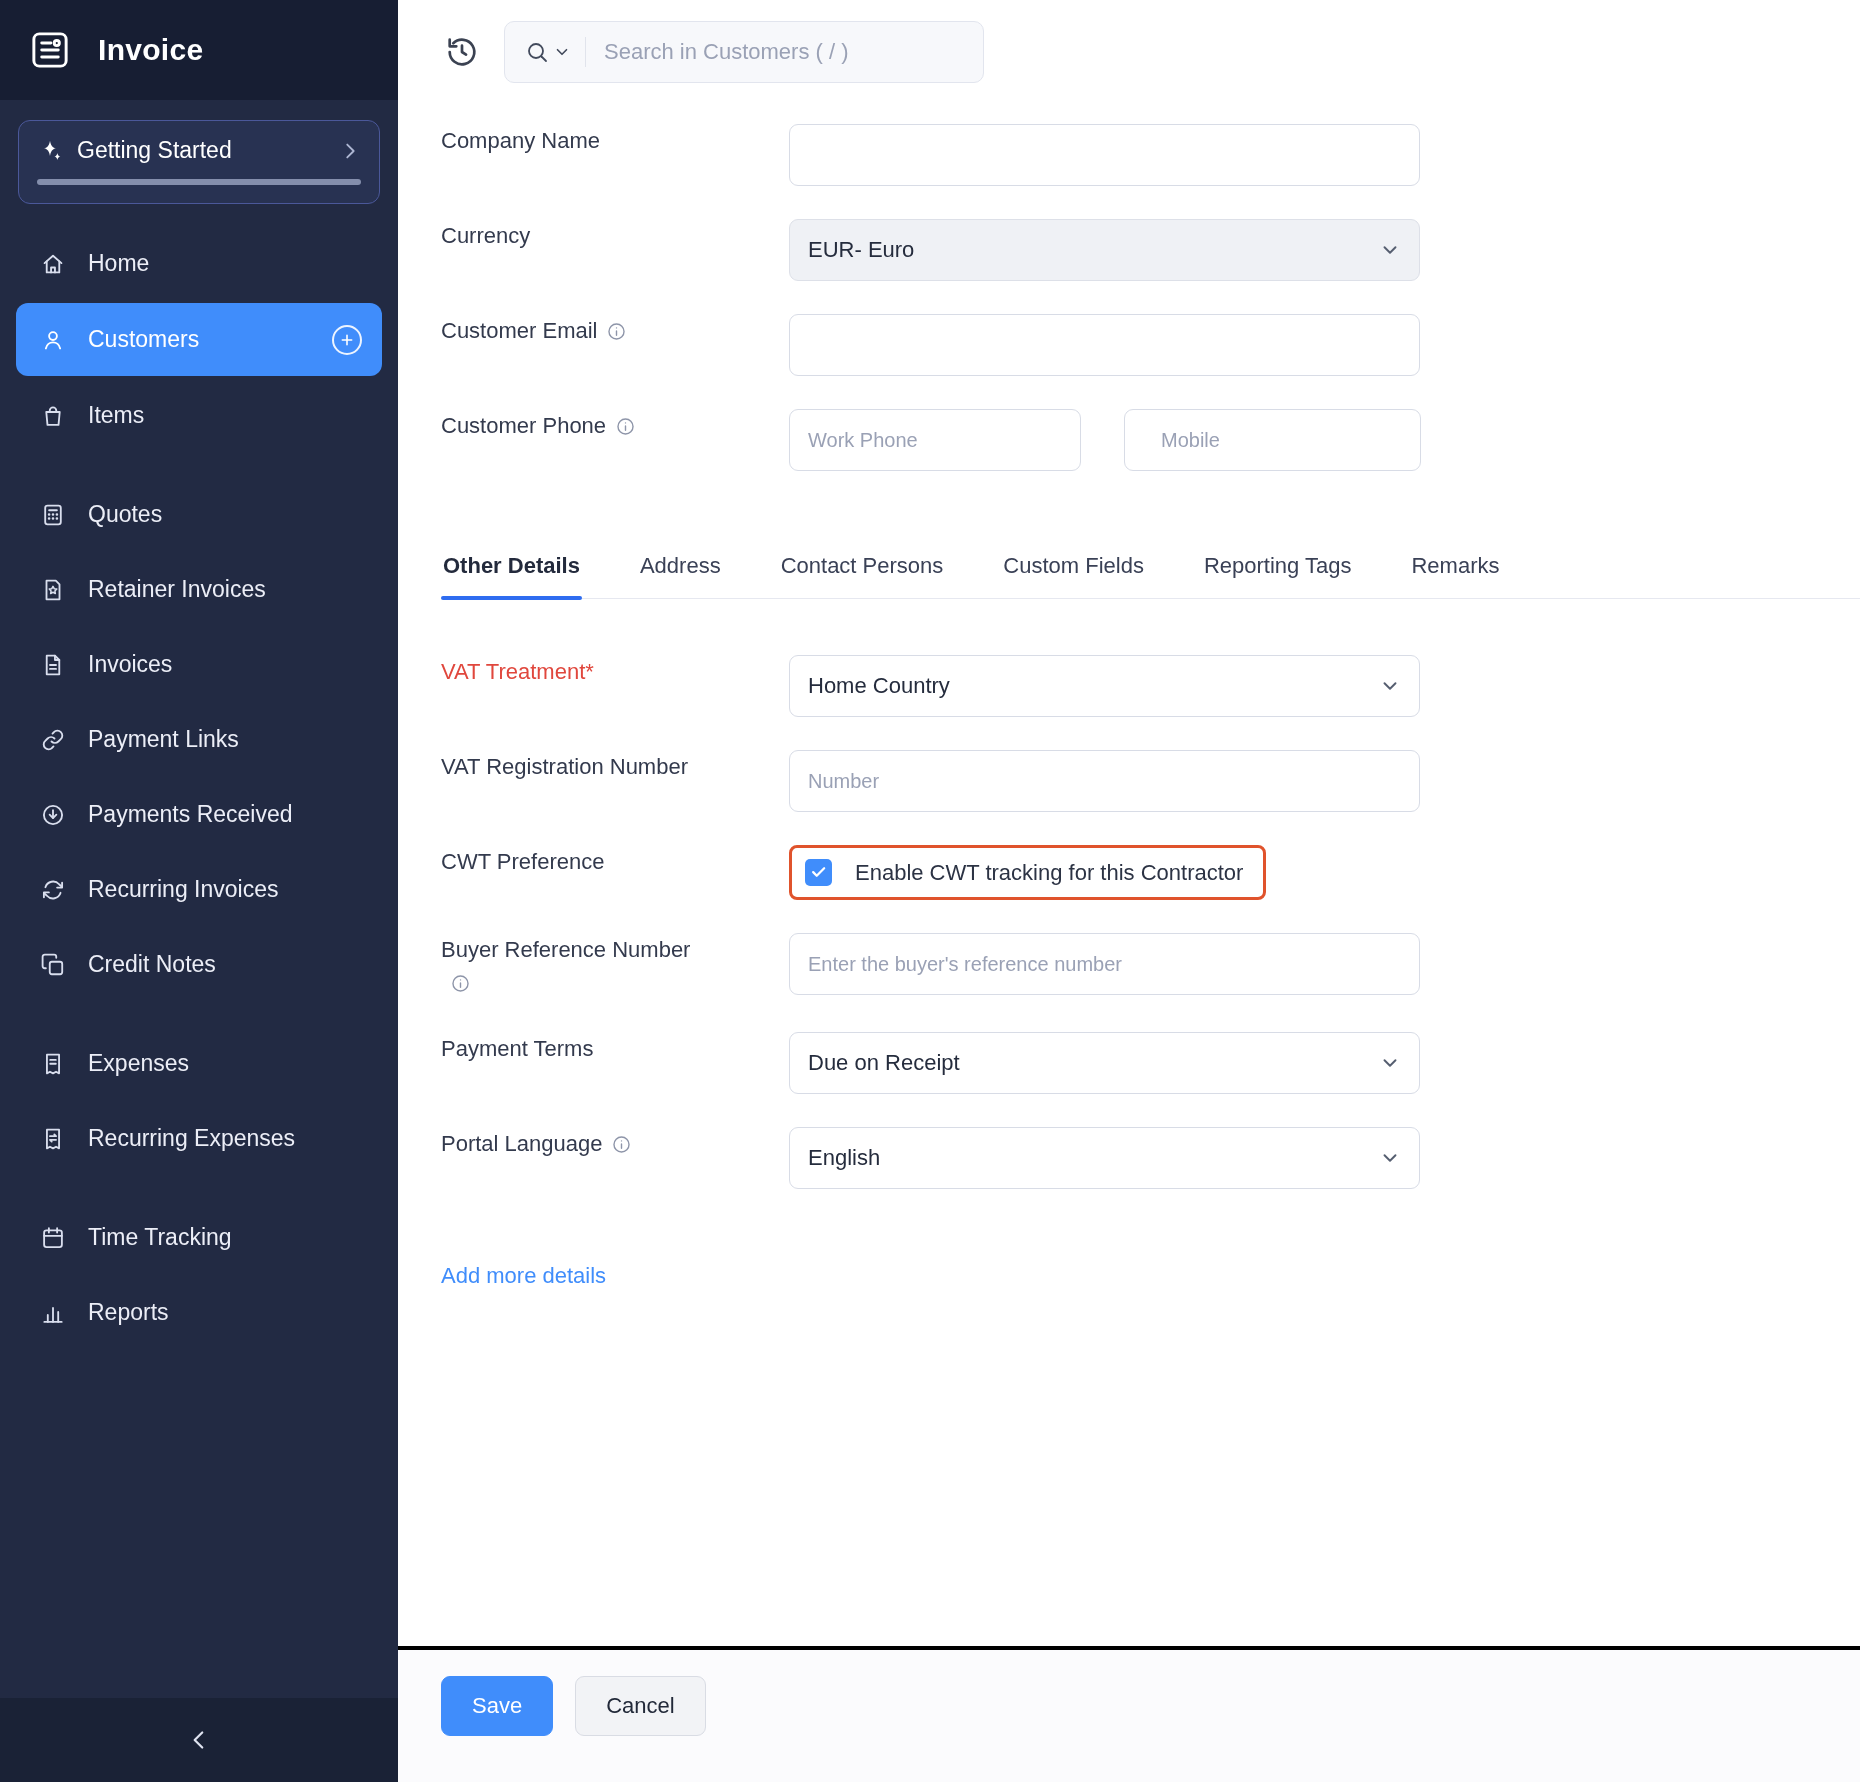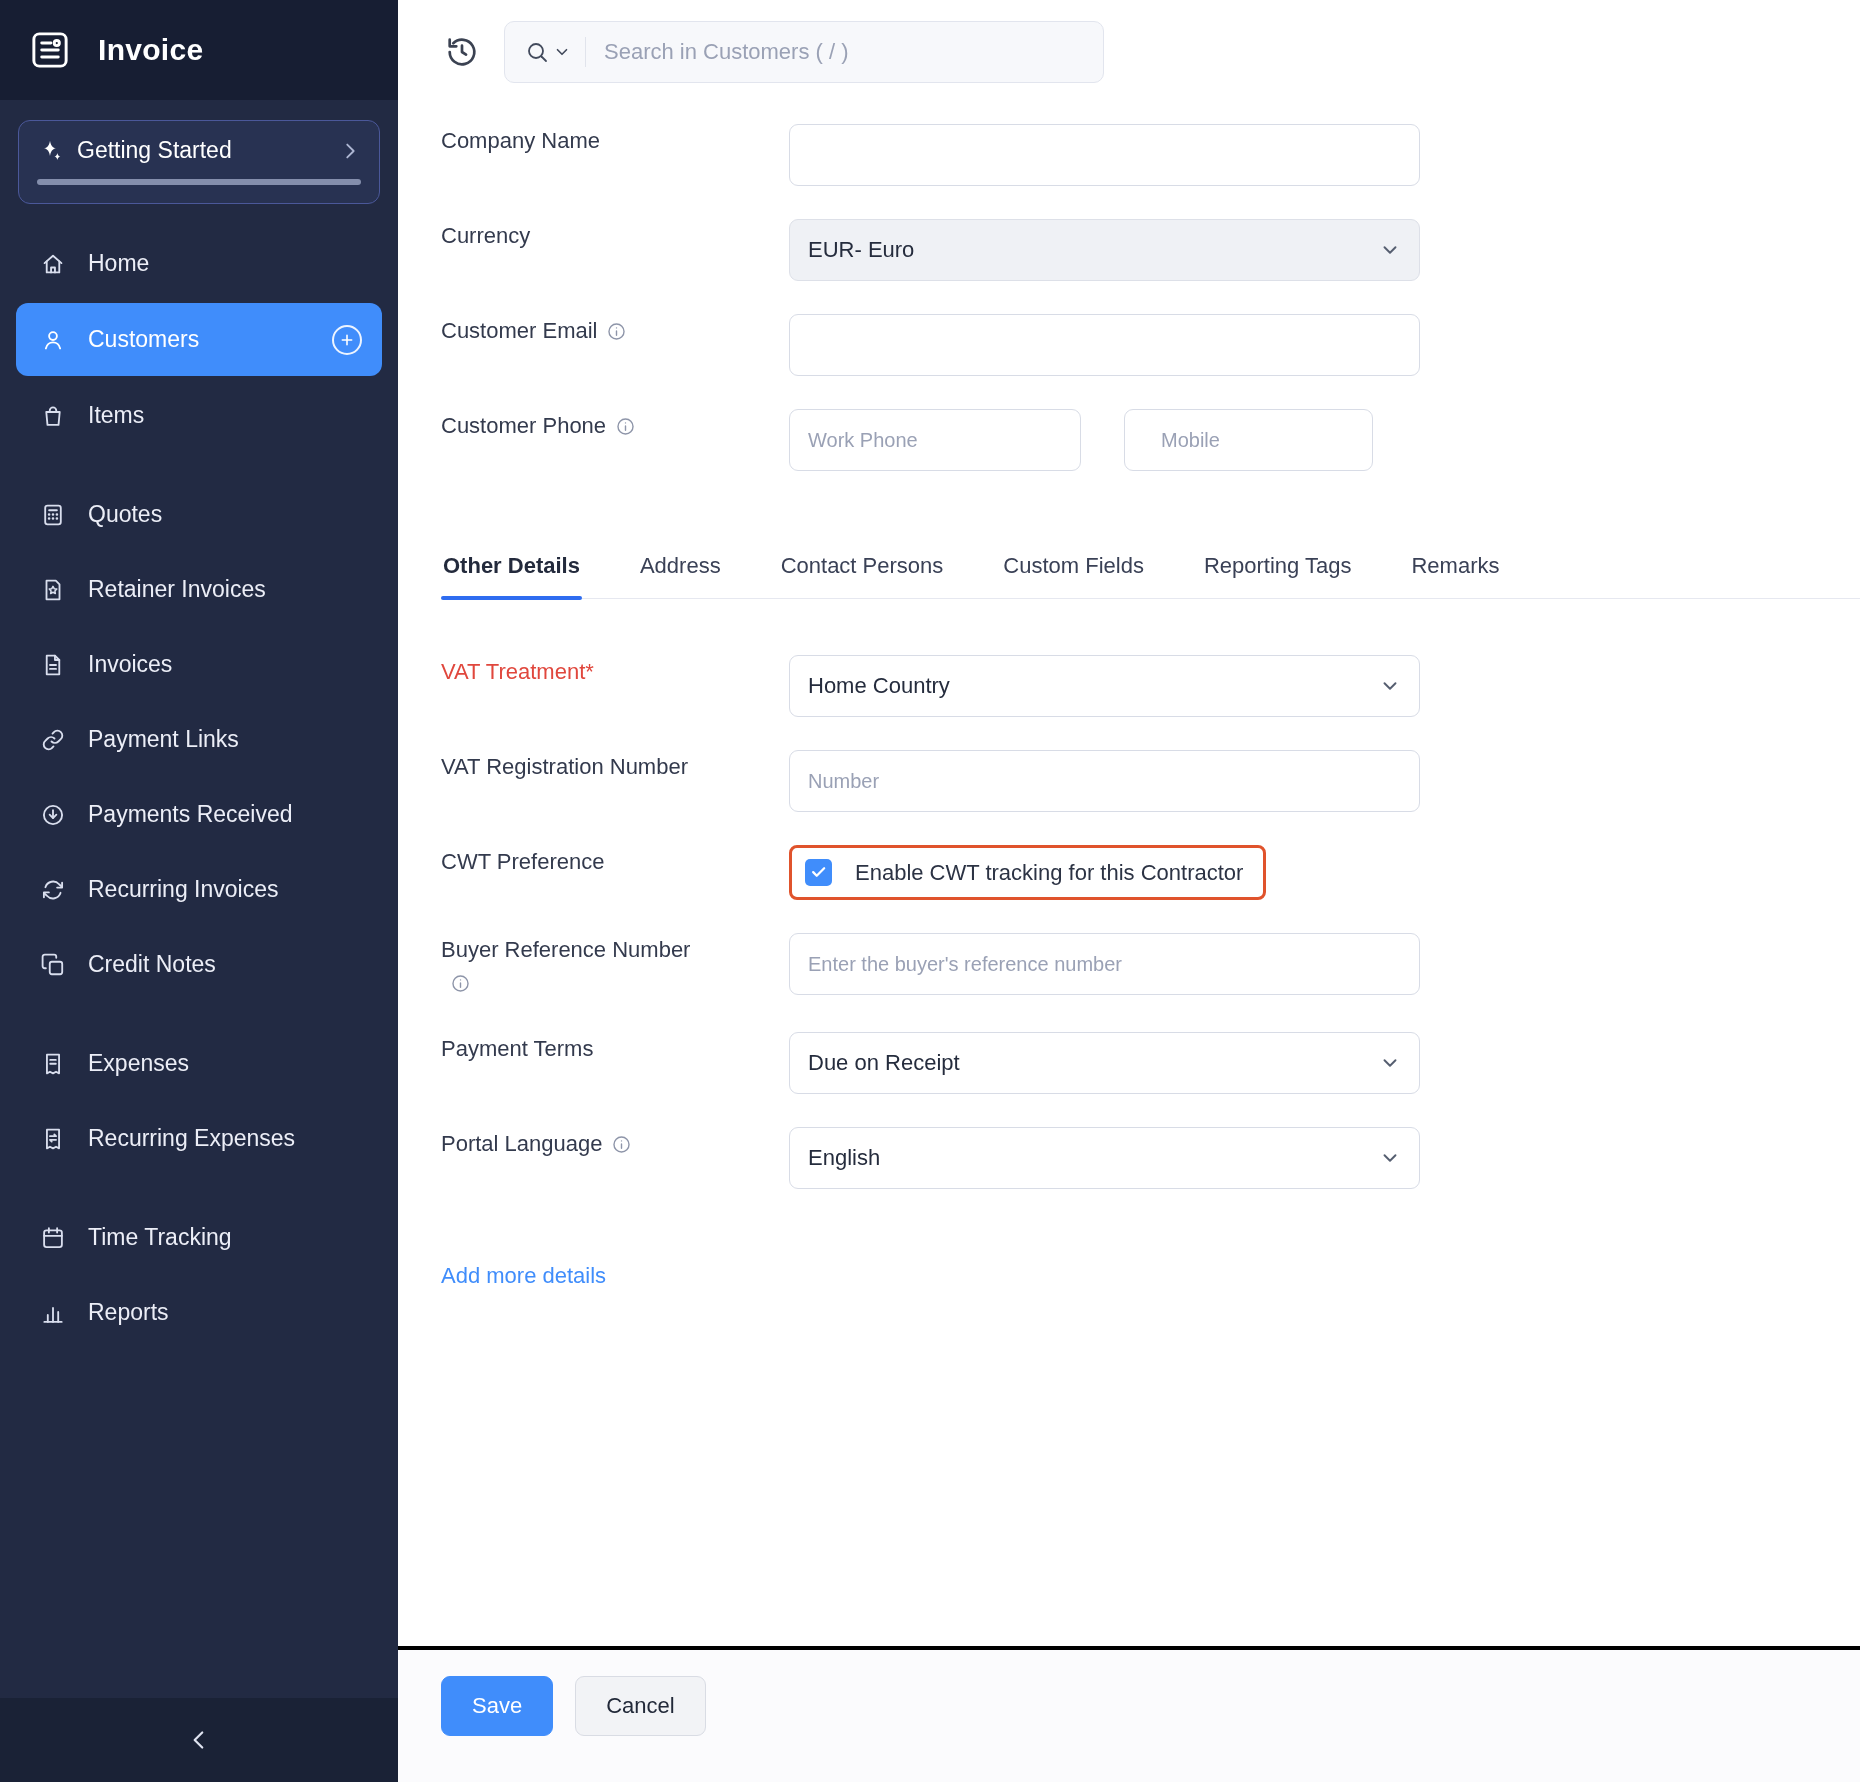--- a/index.html
+++ b/index.html
@@ -29,39 +29,39 @@
   .nicon{width:26px;height:26px;color:#d9deee;flex-shrink:0;}
   .nav-item.active{background:#408dfb;border-radius:12px;margin:2px 16px;padding:0 20px 0 24px;height:73px;color:#fff;}
   .nav-item.active .nicon{color:#fff;}
   .plus-btn{margin-left:auto;width:30px;height:30px;border:2px solid rgba(255,255,255,.9);border-radius:50%;display:flex;align-items:center;justify-content:center;color:#fff;box-sizing:border-box;}
   .collapse-bar{margin-top:auto;height:84px;min-height:84px;background:#1a2236;display:flex;align-items:center;justify-content:center;cursor:pointer;color:#dfe3f0;}
 
   
   .main{flex:1;display:flex;flex-direction:column;background:#fff;min-width:0;}
   .topbar{height:104px;min-height:104px;display:flex;align-items:center;padding-left:46px;gap:24px;}
   .history-btn{width:36px;height:36px;color:#3b4252;background:none;border:none;padding:0;cursor:pointer;}
-  .searchbox{width:600px;height:62px;background:#f7f8fb;border:1px solid #e2e5ee;border-radius:10px;display:flex;align-items:center;padding:12px 20px;box-sizing:border-box;}
+  .searchbox{width:480px;height:62px;background:#f7f8fb;border:1px solid #e2e5ee;border-radius:10px;display:flex;align-items:center;padding:12px 20px;box-sizing:border-box;}
   .sicon{width:24px;height:24px;color:#424a5c;}
   .schev{width:18px;height:18px;color:#424a5c;margin-left:4px;cursor:pointer;}
   .sdivider{width:1px;height:30px;background:#e1e4ec;margin:0 16px 0 14px;}
   .searchbox input{flex:1;border:none;background:transparent;outline:none;font-size:22px;color:#2b3242;font-family:inherit;}
   .searchbox input::placeholder{color:#9aa1b5;}
 
   .form-area{flex:1;padding:20px 0 0 43px;}
   .row{display:flex;align-items:flex-start;margin-bottom:33px;}
   .flabel{width:252px;margin-right:96px;font-size:22px;line-height:33px;color:#333a4d;}
   .flabel.red{color:#e0473d;}
   .input{width:631px;height:62px;border:1px solid #d8dce6;border-radius:9px;background:#fff;font-size:20px;color:#2b3242;padding:0 18px;box-sizing:border-box;outline:none;font-family:inherit;}
   .input::placeholder{color:#9aa1b5;}
   .select{width:631px;height:62px;border:1px solid #d8dce6;border-radius:9px;background:#fff;display:flex;align-items:center;justify-content:space-between;padding:0 18px;box-sizing:border-box;font-size:22px;color:#252c3d;cursor:pointer;}
   .select .chev{width:22px;height:22px;color:#555e70;flex-shrink:0;}
   .select.disabled{background:#eff1f5;border-color:#dde0e8;}
   .phone-inputs{display:flex;gap:43px;}
   .phone-inputs .input.work{width:292px;}
-  .phone-inputs .input.mobile{width:249px;padding-left:36px;}
+  .phone-inputs .input.mobile{width:297px;padding-left:36px;}
 
   .tabs{display:flex;gap:56px;margin-top:82px;position:relative;}
   .tabs::before{content:"";position:absolute;left:0;right:0;bottom:0;height:1px;background:#e6e8f0;}
   .tab{font-size:22px;color:#3a4156;padding:0 2px 20px;position:relative;cursor:pointer;white-space:nowrap;}
   .tab.active{color:#232a3c;font-weight:700;}
   .tab.active::after{content:"";position:absolute;left:0;right:0;bottom:-1px;height:4px;border-radius:2px;background:#2e6cf0;}
 
   .section{margin-top:56px;}
 
   .cwt-box{display:inline-flex;align-items:center;gap:23px;border:3px solid #e0532c;border-radius:8px;padding:11px 20px 11px 13px;}

